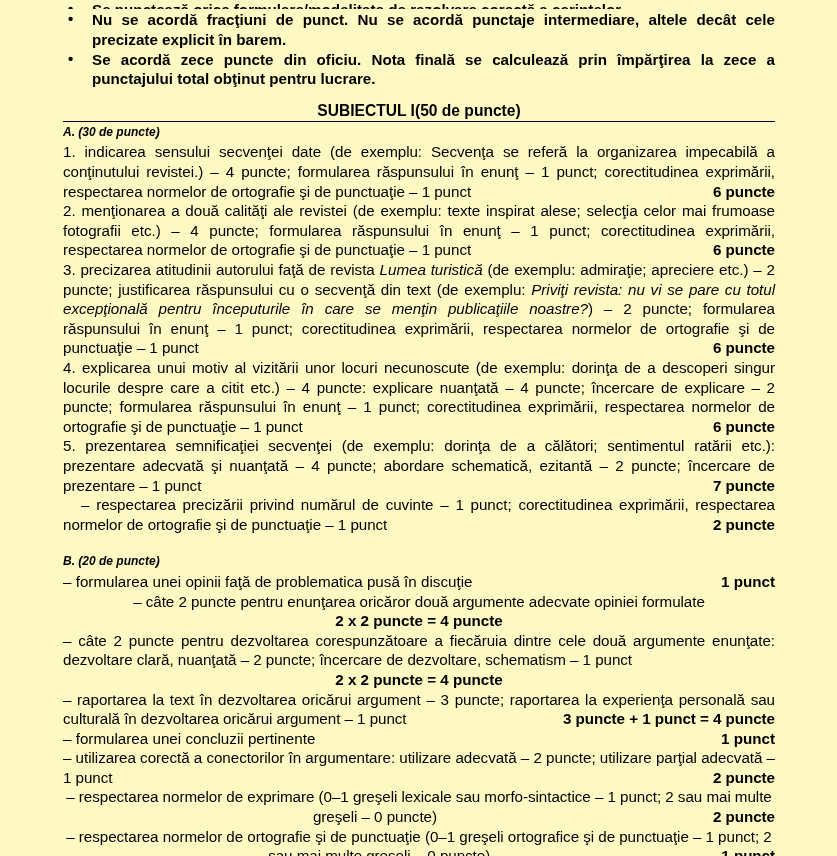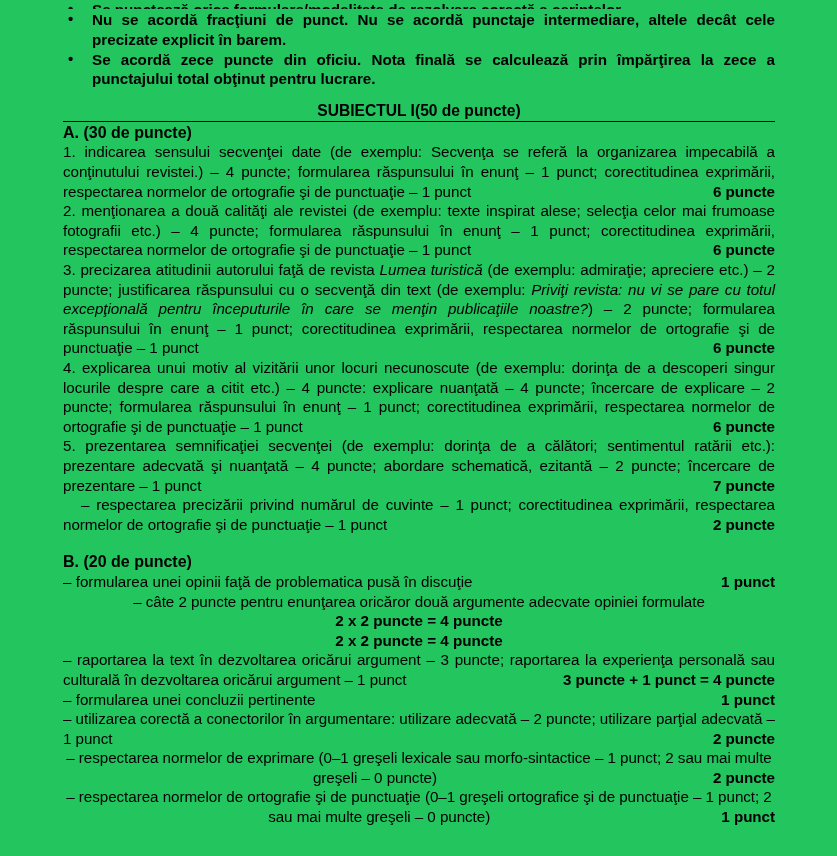--- a/index.html
+++ b/index.html
@@ -10,21 +10,21 @@
   }
   body {
     font-family: "Liberation Sans", sans-serif;
     color: #000000;
   }
   #page {
     position: relative;
     width: 837px;
     height: 856px;
     overflow: hidden;
-    background: #22c55e;
+    background: #fef9c3;
     box-sizing: border-box;
   }
   #sheet {
     position: absolute;
     left: 63px;
     top: 0px;
     width: 712px;
   }
 
   
@@ -79,24 +79,25 @@
     font-size: 15.6px;
     line-height: 19px;
     font-weight: bold;
     border-bottom: 1.6px solid #000;
     padding-bottom: 1px;
     margin-top: 12px;
   }
 
   
   .section-head {
-    font-size: 16px;
+    font-size: 12px;
     line-height: 19.6px;
     font-weight: bold;
     margin-top: 1px;
+    font-style: italic;
   }
   .section-head.spaced { margin-top: 18px; }
 
   
   .item { margin: 0; }
   .score-line {
     display: flex;
     justify-content: space-between;
     align-items: flex-start;
     font-size: 15.2px;
@@ -188,20 +189,21 @@
       <span class="lead">– formularea unei opinii faţă de problematica pusă în discuţie</span>
       <span class="score">1 punct</span>
     </div>
 
     <div class="item">
       <div class="para left">– câte 2 puncte pentru enunţarea oricăror două argumente adecvate opiniei formulate</div>
       <div class="score-only">2 x 2 puncte = 4 puncte</div>
     </div>
 
     <div class="item">
+      <div class="para">– câte 2 puncte pentru dezvoltarea corespunzătoare a fiecăruia dintre cele două argumente enunţate: dezvoltare clară, nuanţată – 2 puncte; încercare de dezvoltare, schematism – 1 punct</div>
       <div class="score-only">2 x 2 puncte = 4 puncte</div>
     </div>
 
     <div class="item">
       <div class="para">
         <span>– raportarea la text în dezvoltarea oricărui argument – 3 puncte; raportarea la experienţa personală sau culturală în dezvoltarea oricărui argument – 1 punct</span>
         <span class="bold" style="float:right;margin-left:26px;">3 puncte + 1 punct = 4 puncte</span>
       </div>
     </div>
 

